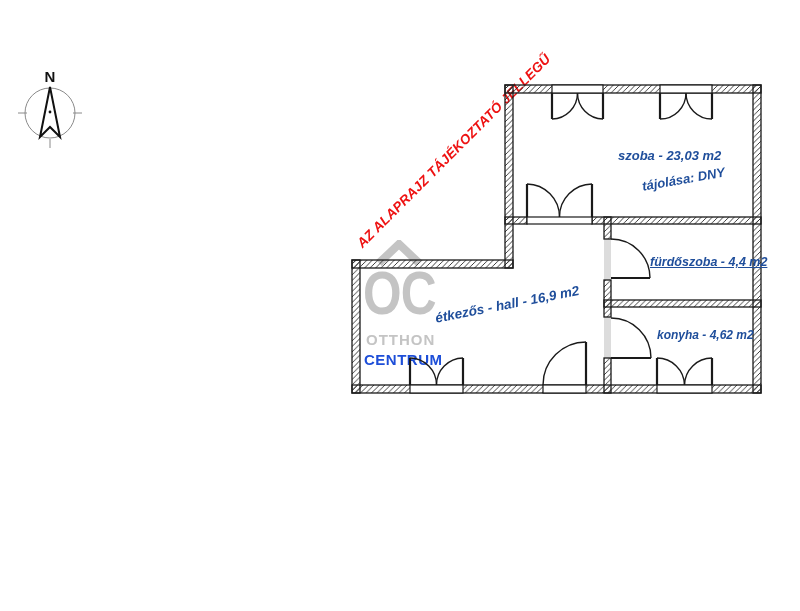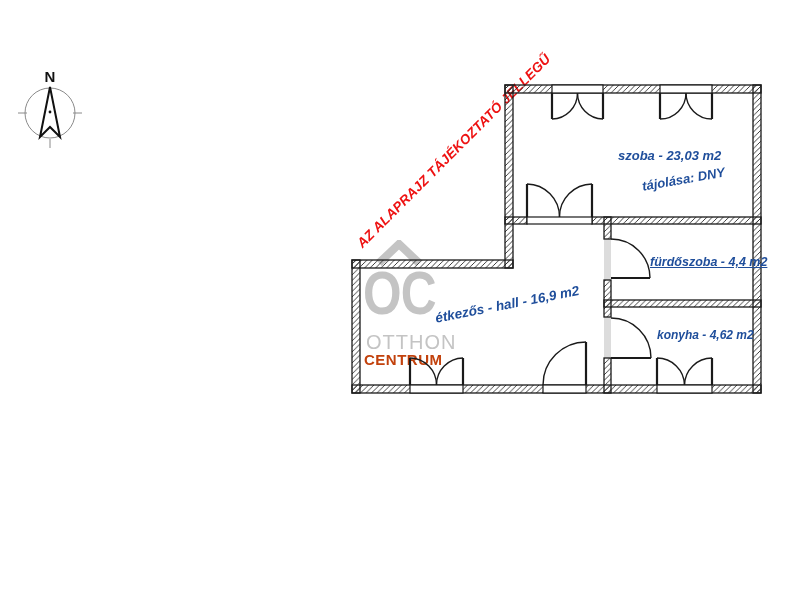--- a/index.html
+++ b/index.html
@@ -22,22 +22,22 @@
     letter-spacing:0.2px;white-space:nowrap;
   }
   
   .watermark{position:absolute;left:0;top:0;color:#c4c4c4;}
   .wm-chevron{position:absolute;left:375px;top:240px;}
   .wm-oc{
     position:absolute;left:363px;top:262px;font-size:62px;line-height:1;
     font-weight:bold;letter-spacing:-1px;transform:scaleX(0.8);transform-origin:left top;
     color:#c4c4c4;
   }
-  .wm-t1{position:absolute;left:366px;top:331px;font-size:20px;font-weight:normal;letter-spacing:1px;color:#c4c4c4;}
-  .wm-t2{position:absolute;left:364px;top:351px;font-size:15px;font-weight:bold;letter-spacing:0.5px;color:#c2410c;}
+  .wm-t1{position:absolute;left:366px;top:331px;font-size:15px;font-weight:bold;letter-spacing:1px;color:#c4c4c4;}
+  .wm-t2{position:absolute;left:364px;top:351px;font-size:15px;font-weight:bold;letter-spacing:0.5px;color:#1d4ed8;}
   
   .plan{position:absolute;left:0;top:0;}
   
   .room-label{
     position:absolute;color:#1f4e9b;font-weight:bold;font-style:italic;
     white-space:nowrap;
   }
   .lbl-szoba{left:618px;top:148px;font-size:13px;}
   .lbl-tajolas{left:641px;top:179px;font-size:13px;transform:rotate(-10deg);transform-origin:left top;}
   .lbl-furdo{left:650px;top:255px;font-size:12.5px;text-decoration:underline;}

